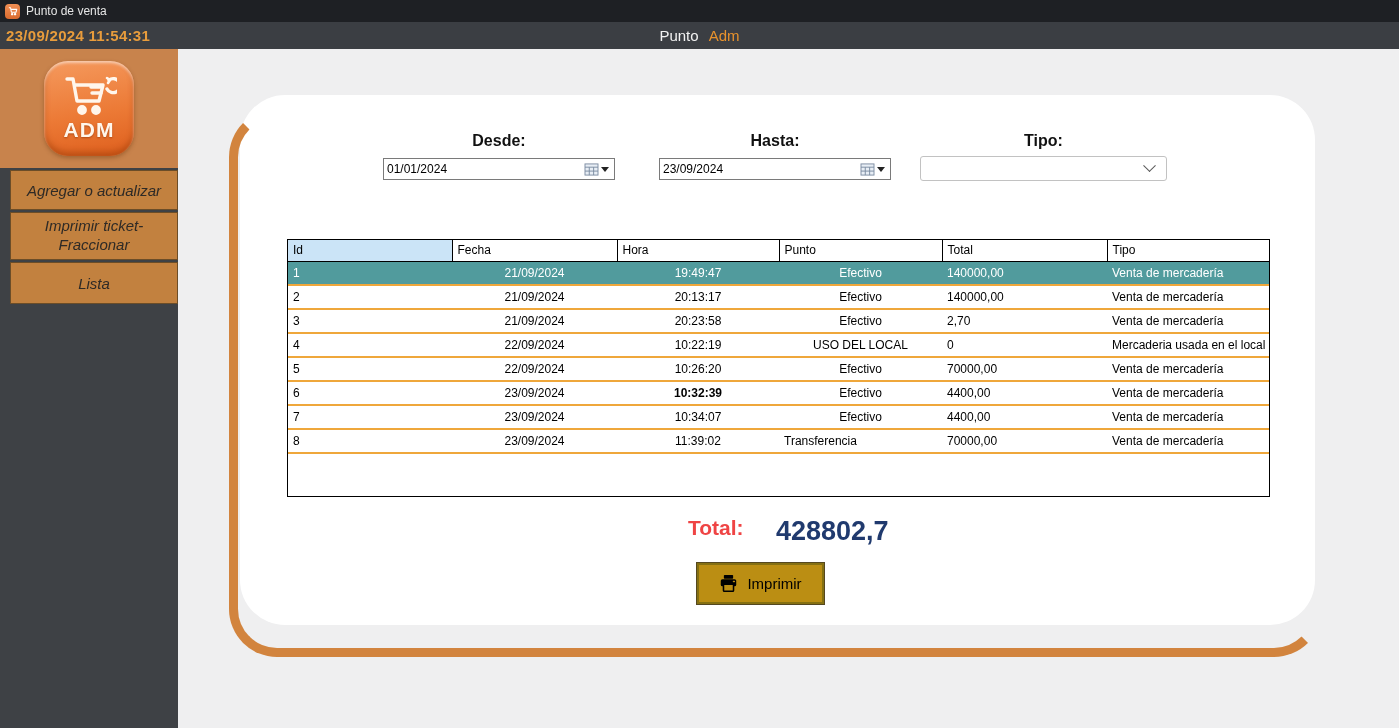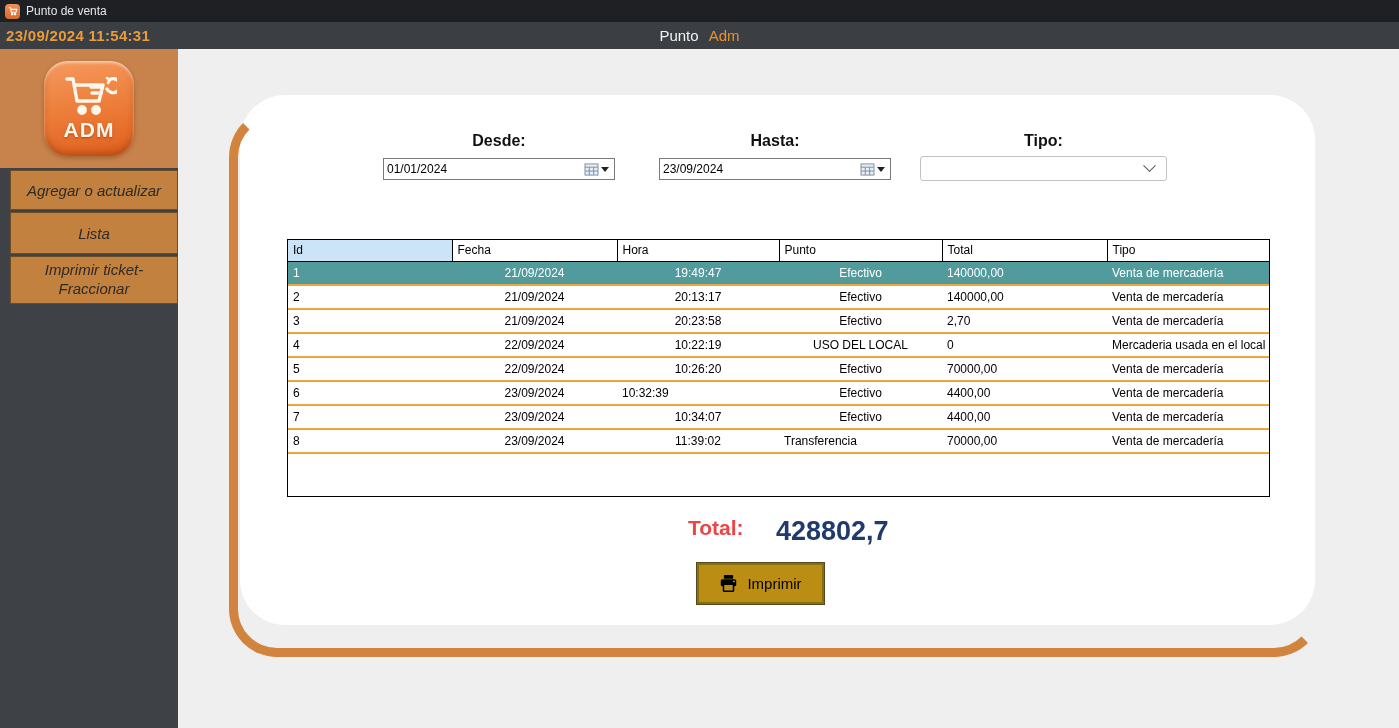--- a/index.html
+++ b/index.html
@@ -132,25 +132,25 @@
       <svg viewBox="0 0 24 24" fill="#fff">
         <rect x="3" y="4" width="8.4" height="6" rx="1.4"></rect>
           <rect x="12.6" y="4" width="8.4" height="6" rx="1.4"></rect>
         <rect x="3" y="11.4" width="18" height="9" rx="2"></rect>
       </svg>
       <span>Productos</span>
     </div>
     <div class="mitem sub h1">
       <span>Agregar o actualizar</span>
     </div>
+    <div class="mitem sub h2">
+      <span style="width:150px;">Imprimir ticket-Fraccionar</span>
+    </div>
     <div class="mitem sub h3">
       <span>Lista</span>
-    </div>
-    <div class="mitem sub h2">
-      <span style="width:150px;">Imprimir ticket-Fraccionar</span>
     </div>
     <div class="mitem main">
       <svg viewBox="0 0 24 24" fill="none" stroke="#fff" stroke-width="1.8">
         <rect x="5" y="2.5" width="7" height="4" rx="1"></rect>
         <path d="M8.5 6.5v3"></path>
         <rect x="3" y="9.5" width="15" height="8.5" rx="1.5"></rect>
         <path d="M3 18h15l1.5 3h-18z" fill="#fff" stroke="none"></path>
         <g fill="#fff" stroke="none">
           <circle cx="6.4" cy="12.4" r=".9"></circle>
             <circle cx="9.2" cy="12.4" r=".9"></circle>
@@ -264,21 +264,21 @@
               <td style="text-align: left;">5</td>
               <td style="text-align: center;">22/09/2024</td>
               <td style="text-align: center;">10:26:20</td>
               <td style="text-align: center;">Efectivo</td>
               <td style="text-align: left;">70000,00</td>
               <td style="text-align: left;">Venta de mercadería</td>
             </tr>
             <tr>
               <td style="text-align: left;">6</td>
               <td style="text-align: center;">23/09/2024</td>
-              <td style="text-align: left;">10:32:39</td>
+              <td style="text-align: center; font-weight: bold;">10:32:39</td>
               <td style="text-align: center;">Efectivo</td>
               <td style="text-align: left;">4400,00</td>
               <td style="text-align: left;">Venta de mercadería</td>
             </tr>
             <tr>
               <td style="text-align: left;">7</td>
               <td style="text-align: center;">23/09/2024</td>
               <td style="text-align: center;">10:34:07</td>
               <td style="text-align: center;">Efectivo</td>
               <td style="text-align: left;">4400,00</td>

